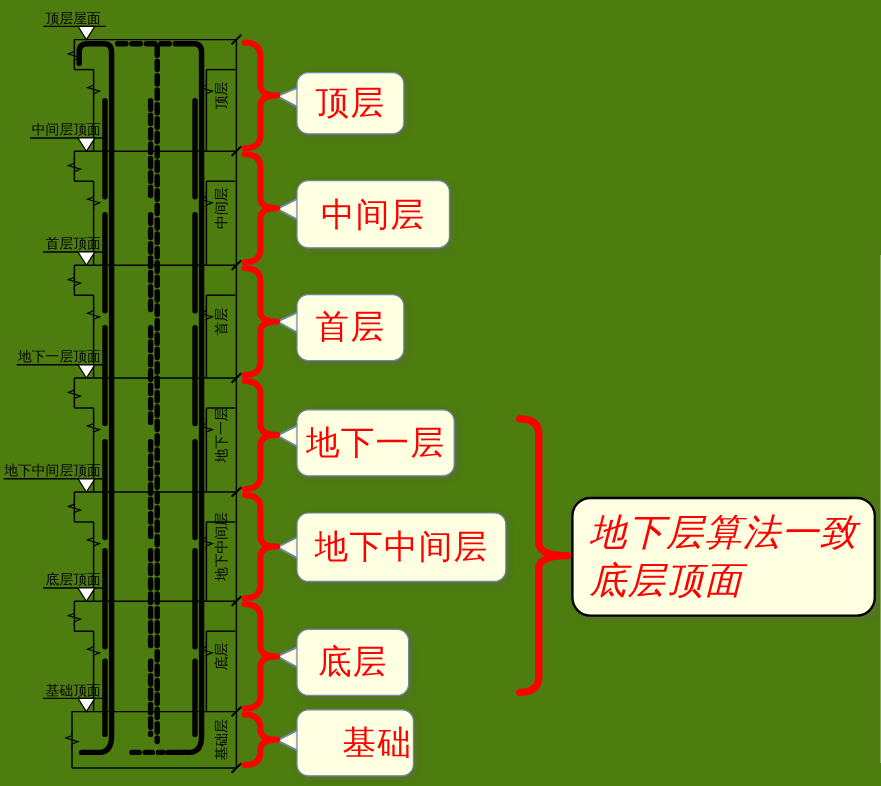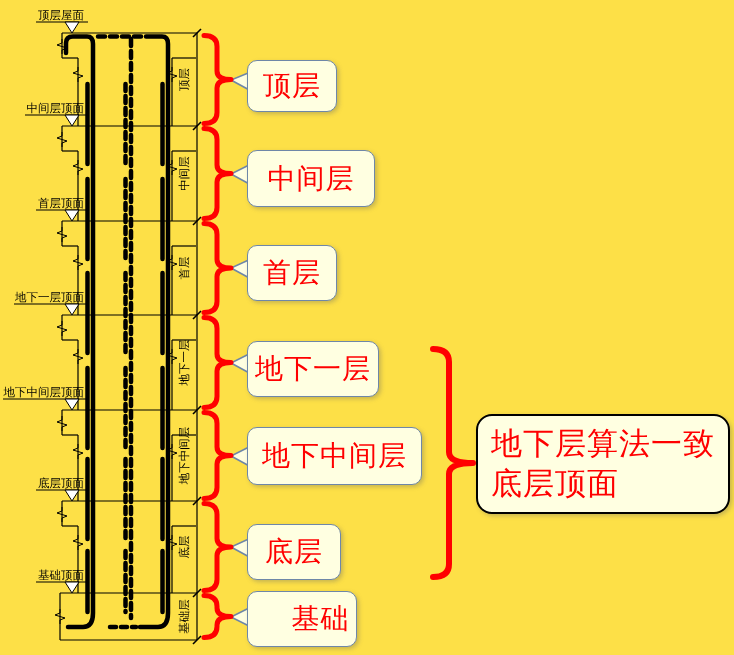--- a/index.html
+++ b/index.html
@@ -1,19 +1,19 @@
 <!DOCTYPE html>
 <html><head>
 <meta charset="utf-8">
 <style>
   html,body{margin:0;padding:0;background:#ffffff;}
   .stage{
     position:relative;
     width:734px;height:655px;
-    background:#fde047;
+    background:#4d7c0f;
     font-family:"Liberation Sans","DejaVu Sans",sans-serif;
     overflow:hidden;
   }
   .stage svg{position:absolute;left:0;top:0;}
   svg text{
     font-family:"Liberation Sans","DejaVu Sans",sans-serif;
     fill:#000000;
   }
   .callout{
     position:absolute;
@@ -34,20 +34,21 @@
   .callout.big{
     border:2.5px solid #000000;
     border-radius:16px;
     flex-direction:column;
     align-items:flex-start;
     justify-content:center;
     padding-left:13px;
     font-size:31px;
     line-height:40px;
     letter-spacing:1px;
+    font-style:italic;
   }
 </style>
 </head>
 <body>
 
 <div class="stage">
 
 <svg width="734" height="655" viewBox="0 0 734 655">
 
   <g stroke="#000" stroke-width="1.2" fill="none">
@@ -251,21 +252,21 @@
 </div>
 
 <div class="callout" style="left:247px;top:427px;width:175px;height:58px;">
   <span>地下中间层</span>
 </div>
 
 <div class="callout" style="left:247px;top:524px;width:94px;height:56px;">
   <span>底层</span>
 </div>
 
-<div class="callout" style="left:247px;top:591px;width:110px;height:56px;padding-left:37px;">
+<div class="callout" style="left:247px;top:591px;width:98px;height:56px;padding-left:37px;">
   <span>基础</span>
 </div>
 
 <div class="callout big" style="left:476px;top:414px;width:254px;height:100px;">
   <span>地下层算法一致</span>
   <span>底层顶面</span>
 </div>
 
 </div>
 

